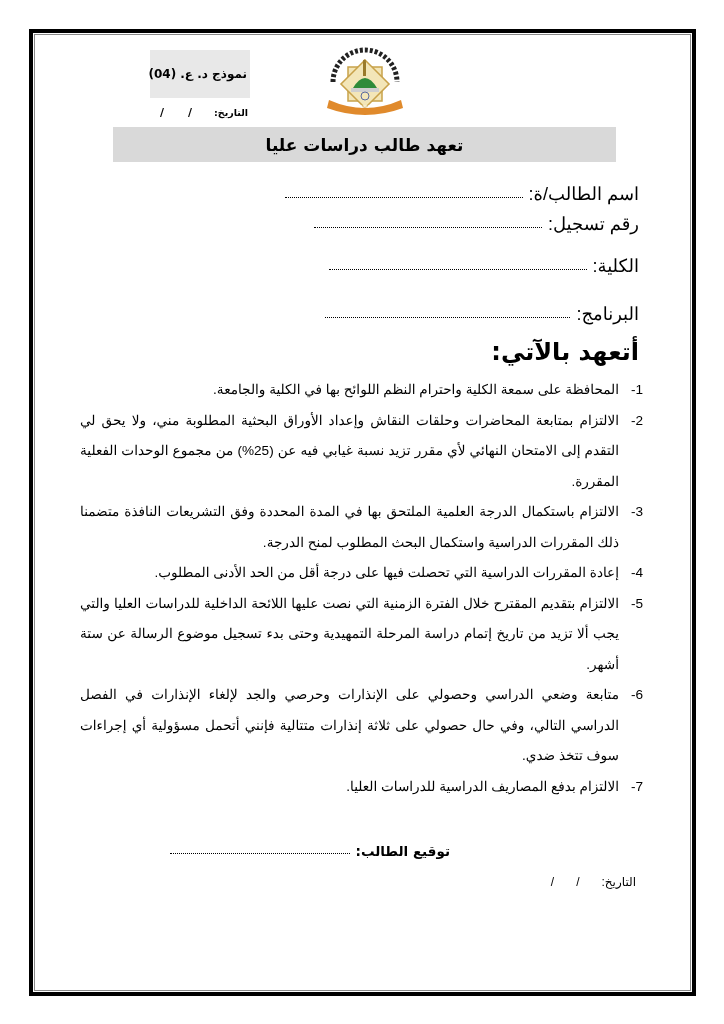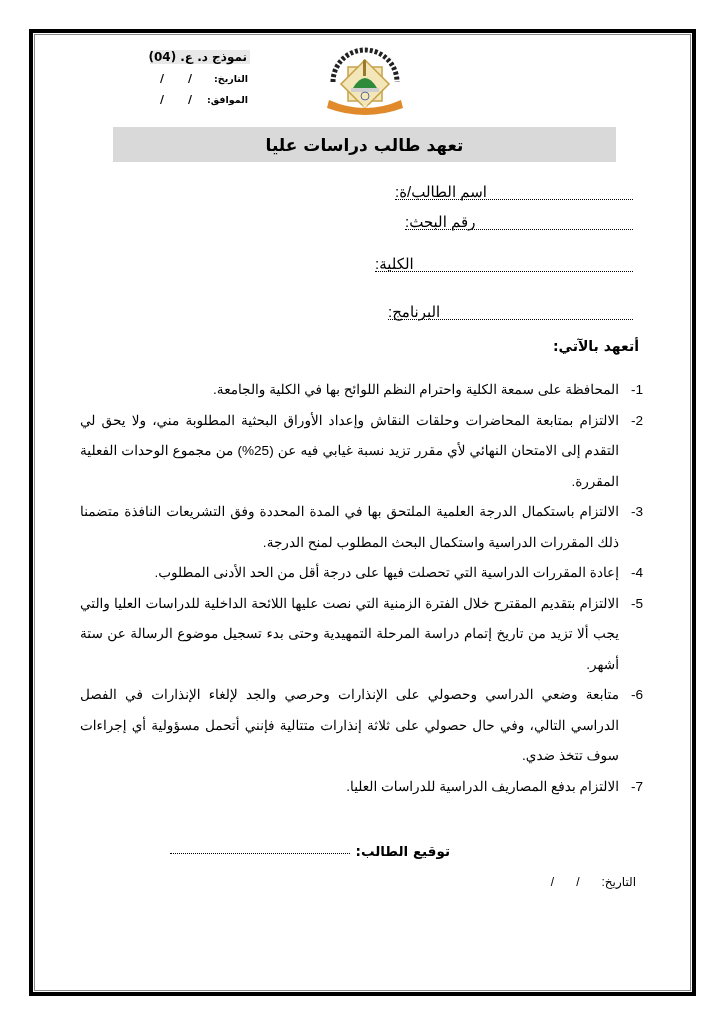--- a/index.html
+++ b/index.html
@@ -31,21 +31,21 @@
     
     .logo {
       position: absolute; left: 323px; top: 42px; width: 84px; height: 76px;
     }
     
     .header-left {
       position: absolute; left: 150px; top: 50px; width: 100px; direction: rtl;
       font-weight: bold;
     }
     .form-code {
-      background: #e8e8e8; font-size: 12px; padding: 0 3px; text-align: right;
+      background: #e8e8e8; font-size: 12px; padding: 17px 3px; text-align: right;
       white-space: nowrap; font-family: "DejaVu Sans", sans-serif;
     }
     .date-row {
       display: flex; align-items: center; font-size: 9.5px; margin-top: 7px; height: 14px;
       font-family: "DejaVu Sans", sans-serif;
     }
     .date-row .lbl { width: 50px; text-align: right; padding-right: 2px; }
     .date-row .slashes { font-size: 11px; display: flex; gap: 24px; margin-right: 8px; }
 
     
@@ -53,32 +53,32 @@
       position: absolute; left: 113px; top: 127px; width: 503px; height: 35px;
       background: #d9d9d9; display: flex; align-items: center; justify-content: center;
     }
     .title-bar span {
       font-family: "DejaVu Sans", sans-serif; font-weight: bold; font-size: 17px;
     }
 
     
     .field {
       position: absolute; right: 85px; display: flex; align-items: baseline;
-      font-family: "Liberation Sans", sans-serif; font-size: 15px; direction: rtl; flex-direction: column;
+      font-family: "Liberation Sans", sans-serif; font-size: 18px; direction: rtl;
     }
     .field .label { white-space: nowrap; }
     .field .dots {
       display: inline-block; border-bottom: 1.5px dotted #000; height: 1px;
       margin-right: 6px; position: relative; top: -2px;
     }
 
     
     .section-heading {
       position: absolute; right: 85px; top: 338px;
-      font-family: "DejaVu Sans", sans-serif; font-weight: bold; font-size: 14px;
+      font-family: "DejaVu Sans", sans-serif; font-weight: bold; font-size: 24px;
       direction: rtl;
     }
 
     
     .pledges {
       position: absolute; left: 80px; width: 563px; top: 375px;
       direction: rtl; list-style: none;
       font-family: "Liberation Sans", sans-serif; font-size: 13.6px; line-height: 30.5px;
     }
     .pledge { display: flex; direction: rtl; }
@@ -153,21 +153,21 @@
 
   <div class="title-bar">
     <span>تعهد طالب دراسات عليا</span>
   </div>
 
   <div class="field" style="top:183px;">
     <span class="label">اسم الطالب/ة:</span>
     <span class="dots" style="width:238px;"></span>
   </div>
   <div class="field" style="top:213px;">
-    <span class="label">رقم البحث:</span>
+    <span class="label">رقم تسجيل:</span>
     <span class="dots" style="width:228px;"></span>
   </div>
   <div class="field" style="top:255px;">
     <span class="label">الكلية:</span>
     <span class="dots" style="width:258px;"></span>
   </div>
   <div class="field" style="top:303px;">
     <span class="label">البرنامج:</span>
     <span class="dots" style="width:245px;"></span>
   </div>

